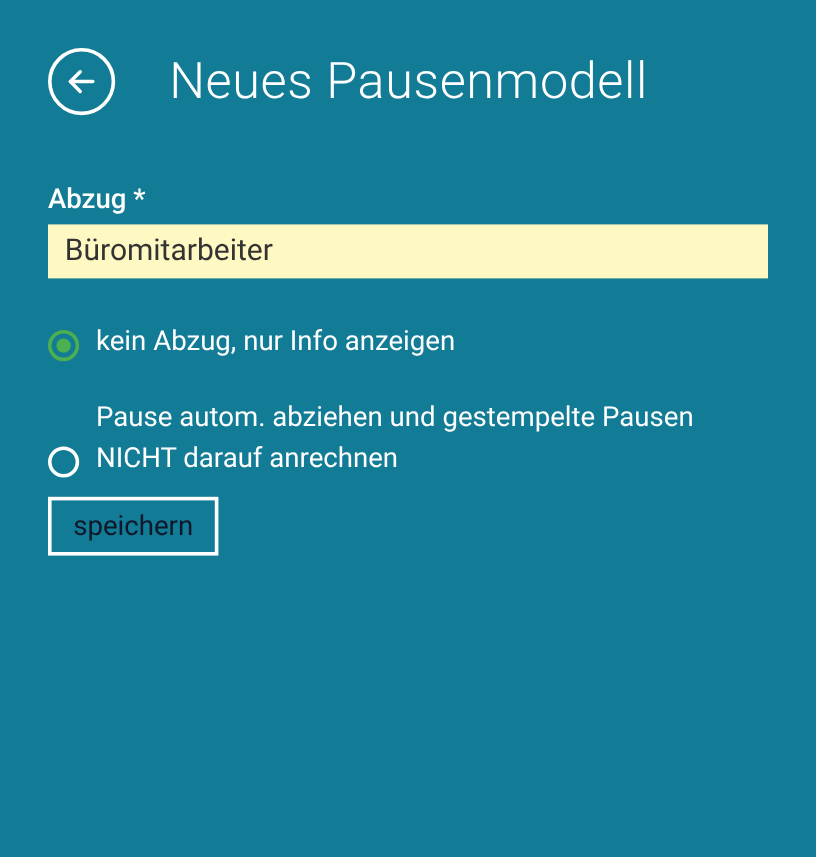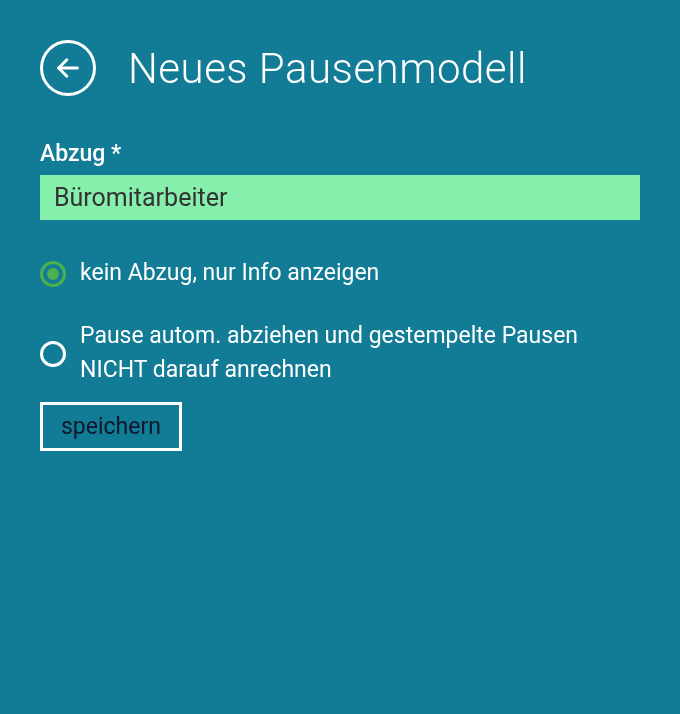--- a/index.html
+++ b/index.html
@@ -12,22 +12,22 @@
       height: 714px;
       background-color: #127b95;
       font-family: -apple-system, BlinkMacSystemFont, "Segoe UI", Roboto, Helvetica, Arial, sans-serif;
       color: #ffffff;
       padding: 40px;
       overflow: hidden;
     }
     .header {
       display: flex;
       align-items: center;
-      gap: 32px;
-      margin-bottom: 44px;
+      gap: 45px;
+      margin-bottom: 56px;
     }
     .back-button {
       width: 56px;
       height: 56px;
       border: 3px solid #ffffff;
       border-radius: 50%;
       display: flex;
       align-items: center;
       justify-content: center;
       cursor: pointer;
@@ -49,32 +49,32 @@
       font-size: 23px;
       font-weight: 500;
       margin-bottom: 8px;
       display: block;
     }
     .text-input {
       width: 100%;
       padding: 8px 14px;
       font-size: 25px;
       border: none;
-      background-color: #86efac;
+      background-color: #fef9c3;
       color: #333333;
       font-family: inherit;
     }
     .section-label {
       font-size: 23px;
       font-weight: 400;
       margin-bottom: 6px;
     }
     .radio-option {
       display: flex;
-      align-items: center;
+      align-items: flex-end;
       gap: 14px;
       margin-bottom: 30px;
       cursor: pointer;
     }
     .radio-option:last-of-type {
       margin-bottom: 16px;
     }
     .radio-circle {
       width: 26px;
       height: 26px;

